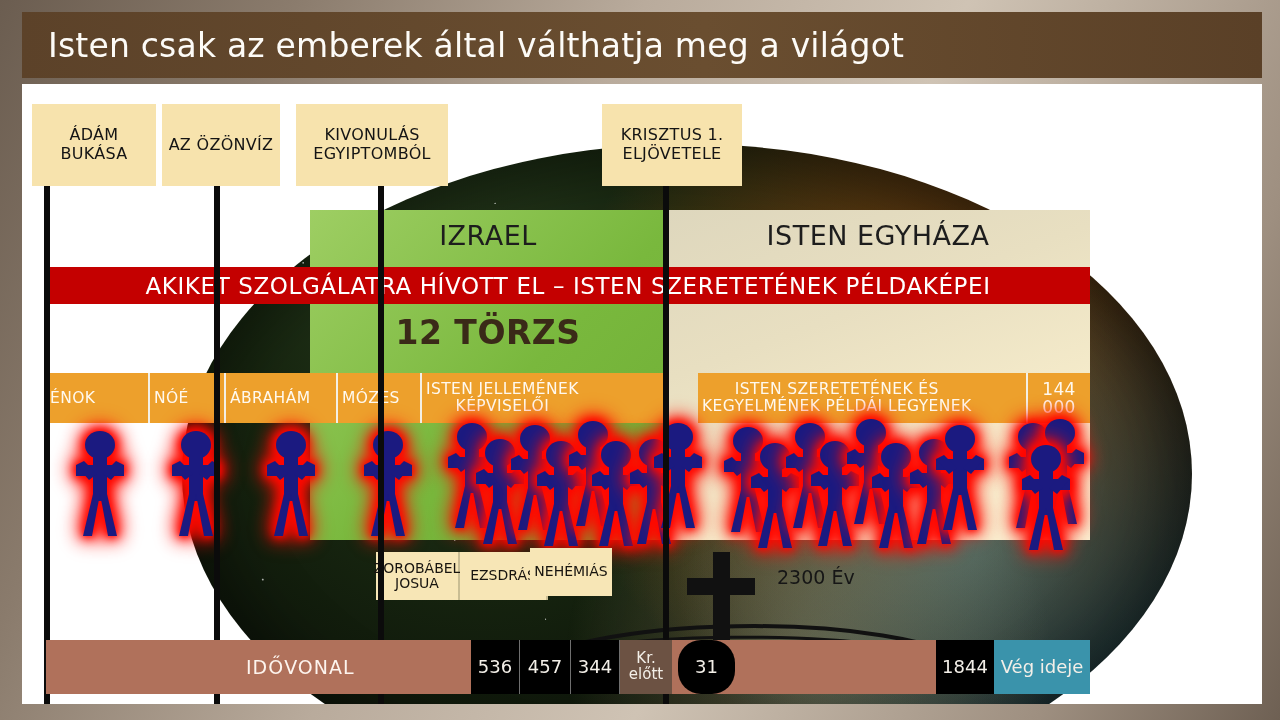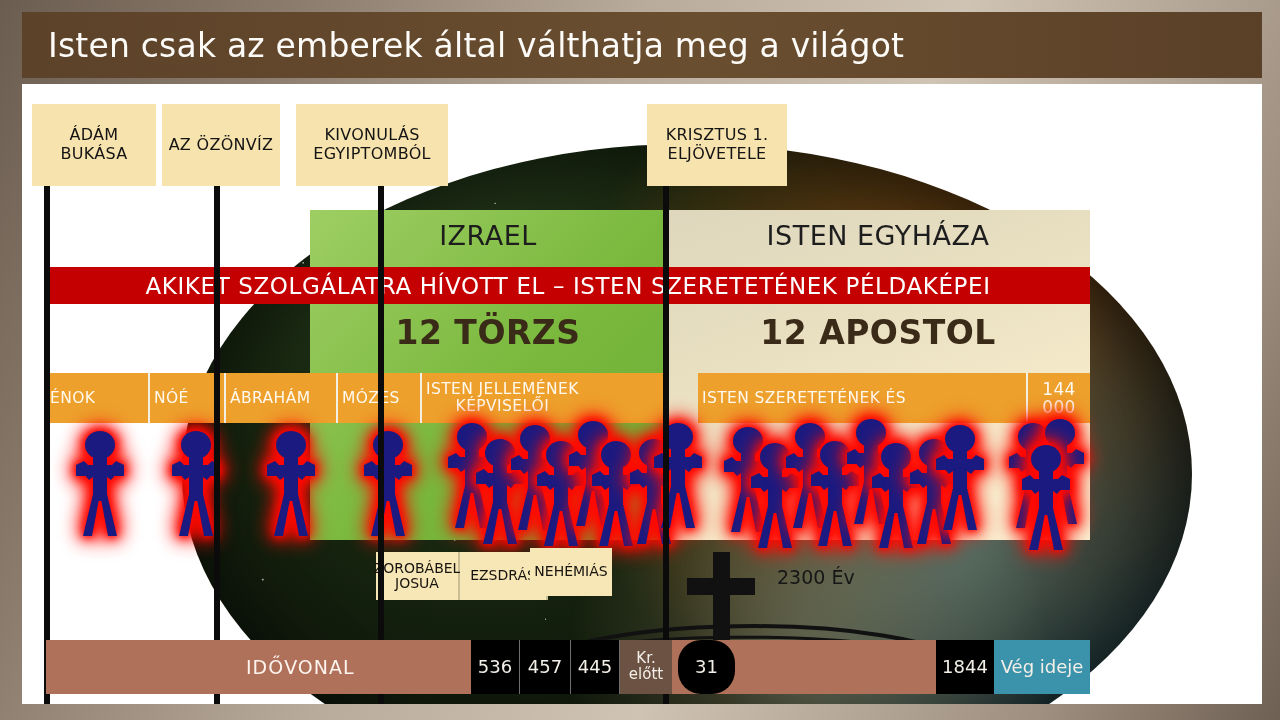--- a/index.html
+++ b/index.html
@@ -178,21 +178,20 @@
       <div class="era era-church"></div>
 
       <div class="era-label lbl-izrael">IZRAEL</div>
       <div class="era-label lbl-church">ISTEN  EGYHÁZA</div>
 
       <div class="redbar">
         <span>AKIKET  SZOLGÁLATRA  HÍVOTT  EL – ISTEN  SZERETETÉNEK  PÉLDAKÉPEI</span>
       </div>
 
       <div class="twelve twelve-a">12 TÖRZS</div>
-      <div class="twelve twelve-b">12  APOSTOL</div>
 
       <div class="orow">
         <div class="obox" style="left:0px;width:104px;">
           <span class="two">ÉNOK</span>
         </div>
         <div class="obox" style="left:104px;width:76px;">
           <span class="two">NÓÉ</span>
         </div>
         <div class="obox" style="left:180px;width:112px;">
           <span class="two">ÁBRAHÁM</span>
@@ -202,20 +201,21 @@
         </div>
         <div class="obox" style="left:376px;width:244px;">
           <div>
             <span class="two">ISTEN  JELLEMÉNEK</span>
             <span class="two">KÉPVISELŐI</span>
           </div>
         </div>
         <div class="obox" style="left:652px;width:330px;">
           <div>
             <span class="two">ISTEN  SZERETETÉNEK  ÉS</span>
+            <span class="two">KEGYELMÉNEK  PÉLDÁI  LEGYENEK</span>
           </div>
         </div>
         <div class="obox last" style="left:982px;width:62px;font-size:17px;">
           <span class="two">144 000</span>
         </div>
       </div>
 
       <div class="people">
         <svg width="0" height="0" style="position:absolute">
             <defs>
@@ -386,21 +386,21 @@
       <div class="timeline">
         <div class="tl-label">IDŐVONAL</div>
 
         <div class="tcell" style="left:425px;width:49px;">
           <span>536</span>
         </div>
         <div class="tcell" style="left:474px;width:51px;">
           <span>457</span>
         </div>
         <div class="tcell" style="left:525px;width:49px;">
-          <span>445</span>
+          <span>344</span>
         </div>
         <div class="tcell brown noborder" style="left:574px;width:52px;">
           <div>
             <span style="display:block">Kr.</span>
             <span style="display:block">előtt</span>
           </div>
         </div>
         <div class="tcell noborder" style="left:632px;width:57px;border-radius:23px;">
           <span>31</span>
         </div>
@@ -414,19 +414,19 @@
 
       <div class="callout" style="left:10px;top:20px;width:124px;height:82px;">
         <span>ÁDÁM BUKÁSA</span>
       </div>
       <div class="callout" style="left:140px;top:20px;width:118px;height:82px;">
         <span>AZ ÖZÖNVÍZ</span>
       </div>
       <div class="callout" style="left:274px;top:20px;width:152px;height:82px;">
         <span>KIVONULÁS EGYIPTOMBÓL</span>
       </div>
-      <div class="callout" style="left:580px;top:20px;width:140px;height:82px;margin-left:45px;">
+      <div class="callout" style="left:580px;top:20px;width:140px;height:82px;">
         <span>KRISZTUS 1. ELJÖVETELE</span>
       </div>
 
     </div>
   </div>
 </div>
 
 </body></html>

